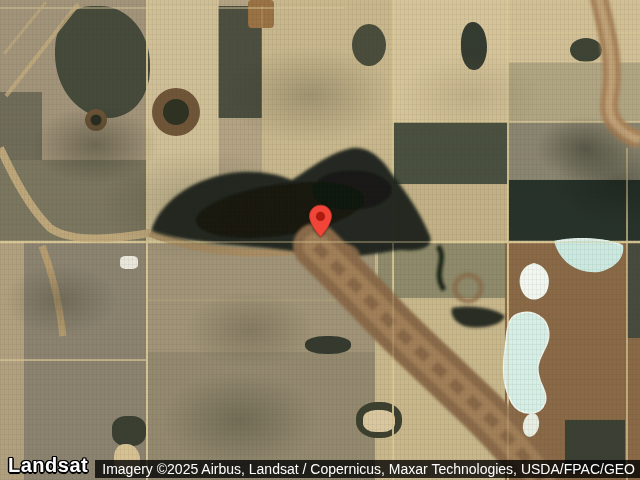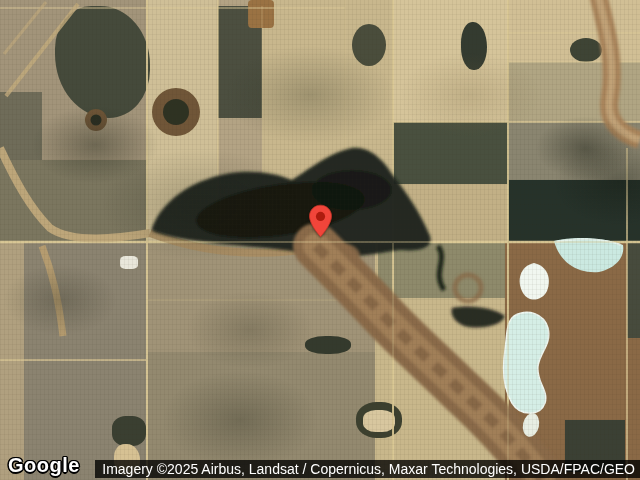--- a/index.html
+++ b/index.html
@@ -159,18 +159,18 @@
 
     <div class="mottle"></div>
     <div class="stripes"></div>
   </div>
 
   <svg class="pin" width="23" height="34" viewBox="0 0 24 34" style="left: 308.5px; top: 204px;">
     <path d="M12,0.5 C5.6,0.5 0.5,5.6 0.5,12 C0.5,20.8 12,33.5 12,33.5 C12,33.5 23.5,20.8 23.5,12 C23.5,5.6 18.4,0.5 12,0.5 Z" fill="#F1453A" stroke="#C13528" stroke-width="0.8"></path>
     <circle cx="12" cy="12.2" r="4.8" fill="#AD1B0E"></circle>
   </svg>
 
-  <div class="logo">Google</div>
+  <div class="logo">Landsat</div>
 
   <div class="attr-bar">
     <span>Imagery ©2025 Airbus, Landsat / Copernicus, Maxar Technologies, USDA/FPAC/GEO</span>
   </div>
 </div>
 
 </body></html>

